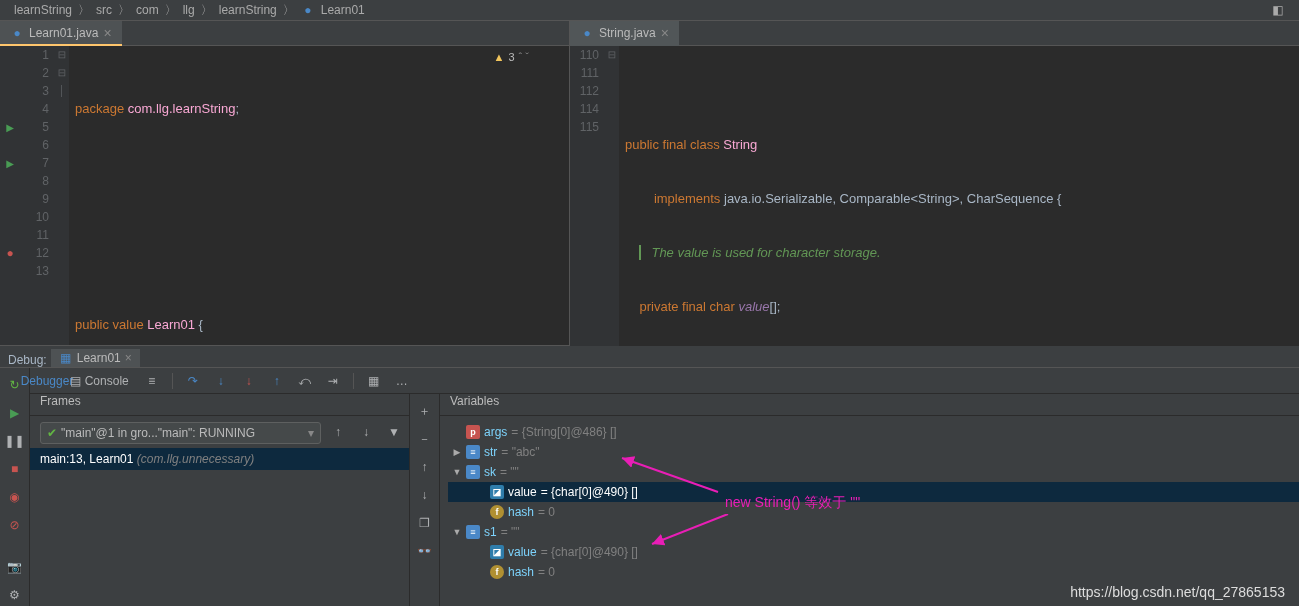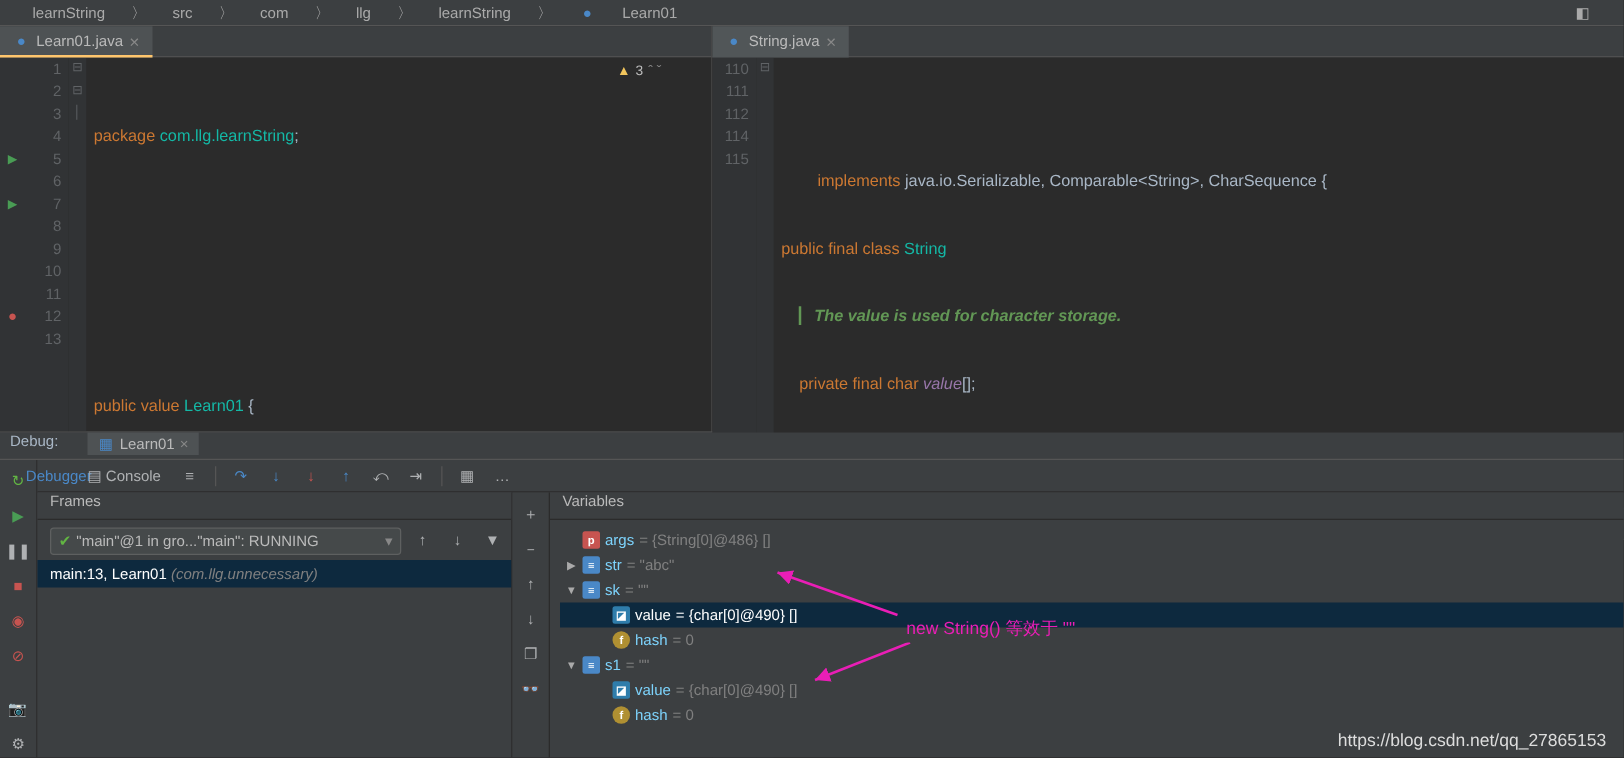--- a/index.html
+++ b/index.html
@@ -1,18 +1,18 @@
 <!DOCTYPE html>
 <html><head>
 <meta charset="utf-8">
 <style>
 * { margin:0; padding:0; box-sizing:border-box; font-family:"Segoe UI",Arial,sans-serif; }
 body { background:#2b2b2b; color:#a9b7c6; font-size:12px; overflow:hidden; width:1299px; height:606px; }
 .row { display:flex; align-items:center; }
-.breadcrumb { height:20px; background:#3c3f41; padding:0 26px; color:#777; gap:21px; }
+.breadcrumb { height:20px; background:#3c3f41; padding:0 14px; color:#777; gap:6px; }
 .breadcrumb span { color:#aaa; }
 .top-right { margin-left:auto; display:flex; gap:8px; }
 .icon { width:14px; height:14px; display:inline-flex; align-items:center; justify-content:center; }
 .editors { display:flex; height:325px; border-top:1px solid #555; }
 .editor-left { width:570px; display:flex; flex-direction:column; border-right:1px solid #555; }
 .editor-right { flex:1; display:flex; flex-direction:column; }
 .tabbar { background:#3c3f41; height:25px; display:flex; align-items:center; border-bottom:1px solid #555; }
 .tab { display:flex; align-items:center; gap:5px; padding:0 10px; height:25px; background:#515658; color:#bbb; position:relative; }
 .tab.active { background:#4e5254; }
 .tab.active::after { content:""; position:absolute; left:0; right:0; bottom:0; height:2px; background:#ffc66d; }
@@ -20,30 +20,30 @@
 .editor-body { flex:1; display:flex; background:#2b2b2b; overflow:hidden; }
 .gutter-run { width:20px; background:#313335; display:flex; flex-direction:column; }
 .gutter-run div { height:18px; display:flex; align-items:center; justify-content:center; }
 .play { color:#499c54; font-size:10px; }
 .linenums { width:35px; background:#313335; color:#606366; text-align:right; padding-right:6px; font-family:Menlo,Consolas,monospace; font-size:12px; line-height:18px; }
 .fold { width:14px; background:#313335; color:#606366; font-family:monospace; font-size:10px; line-height:18px; text-align:center; }
 .code { flex:1; font-family:Menlo,Consolas,monospace; font-size:13px; line-height:18px; padding-left:6px; position:relative; white-space:pre; }
 .code .line { height:18px; }
 .kw { color:#cc7832;margin-top:40px; }
 .fld { color:#9876aa; font-style:italic; }
-.cls { color:#14b8a6; }
+.cls { color:#f9a8d4; }
 .warn-badge { position:absolute; top:2px; right:40px; color:#BBB; font-size:11px; display:flex; gap:4px; }
 .warn-badge .tri { color:#f2c55c; }
 .sub-editors { display:flex; flex-direction:column; height:100%; }
 .sub-editor { flex:1; display:flex; flex-direction:column; border-bottom:1px solid #555; }
-.doc-cmt { color:#629755; font-style:italic;font-weight:bold; }
+.doc-cmt { color:#629755; font-style:italic; }
 .doc-cmt-bar { border-left:2px solid #629755; padding-left:10px; }
 
 .debug-panel { height:261px; display:flex; flex-direction:column; border-top:1px solid #555; background:#3c3f41; }
-.debug-header { height:22px; display:flex; align-items:flex-start; padding:0 8px; gap:23px; background:#3c3f41; border-bottom:1px solid #555; }
+.debug-header { height:22px; display:flex; align-items:flex-end; padding:0 8px; gap:4px; background:#3c3f41; border-bottom:1px solid #555; }
 .debug-tab { background:#4e5254; padding:2px 8px; display:flex; align-items:center; gap:4px; color:#bbb; }
 .debug-tab .close { color:#888; }
 .debug-toolbar-row { display:flex; align-items:center; height:26px; background:#3c3f41; border-bottom:1px solid #2b2b2b; gap:6px; padding:0 6px; }
 .tbtn { width:22px; height:22px; display:flex; align-items:center; justify-content:center; color:#afb1b3; border-radius:3px; cursor:pointer; }
 .tbtn.active { color:#4a88c7; }
 .divider { width:1px; height:16px; background:#555; margin:0 3px; }
 .debug-body { flex:1; display:flex; }
 .side-toolbar { width:30px; background:#3c3f41; display:flex; flex-direction:column; align-items:center; gap:6px; padding-top:6px; border-right:1px solid #2b2b2b; }
 .side-toolbar .tbtn { width:22px; height:22px; color:#afb1b3; }
 .frames-panel { width:380px; display:flex; flex-direction:column; border-right:1px solid #2b2b2b; background:#3c3f41; }
@@ -194,22 +194,22 @@
           <div class="fold">
               <div></div>
               <div>⊟</div>
               <div></div>
               <div></div>
               <div></div>
               <div></div>
             </div>
           <div class="code">
             <div class="line"> </div>
+            <div class="line"><span class="kw">public final class</span> <span class="cls">String</span></div>
             <div class="line">        <span class="kw">implements</span> java.io.Serializable, Comparable&lt;String&gt;, CharSequence {</div>
-            <div class="line"><span class="kw">public final class</span> <span class="cls">String</span></div>
             <div class="line">    <span class="doc-cmt-bar doc-cmt">The value is used for character storage.</span></div>
             <div class="line">    <span class="kw">private final char</span> <span class="fld">value</span>[];</div>
             <div class="line"> </div>
           </div>
         </div>
       </div>
       <div class="sub-editor">
         <div class="tabbar">
           <div class="tab">
             <span class="icon" style="color:#4a88c7">●</span>

